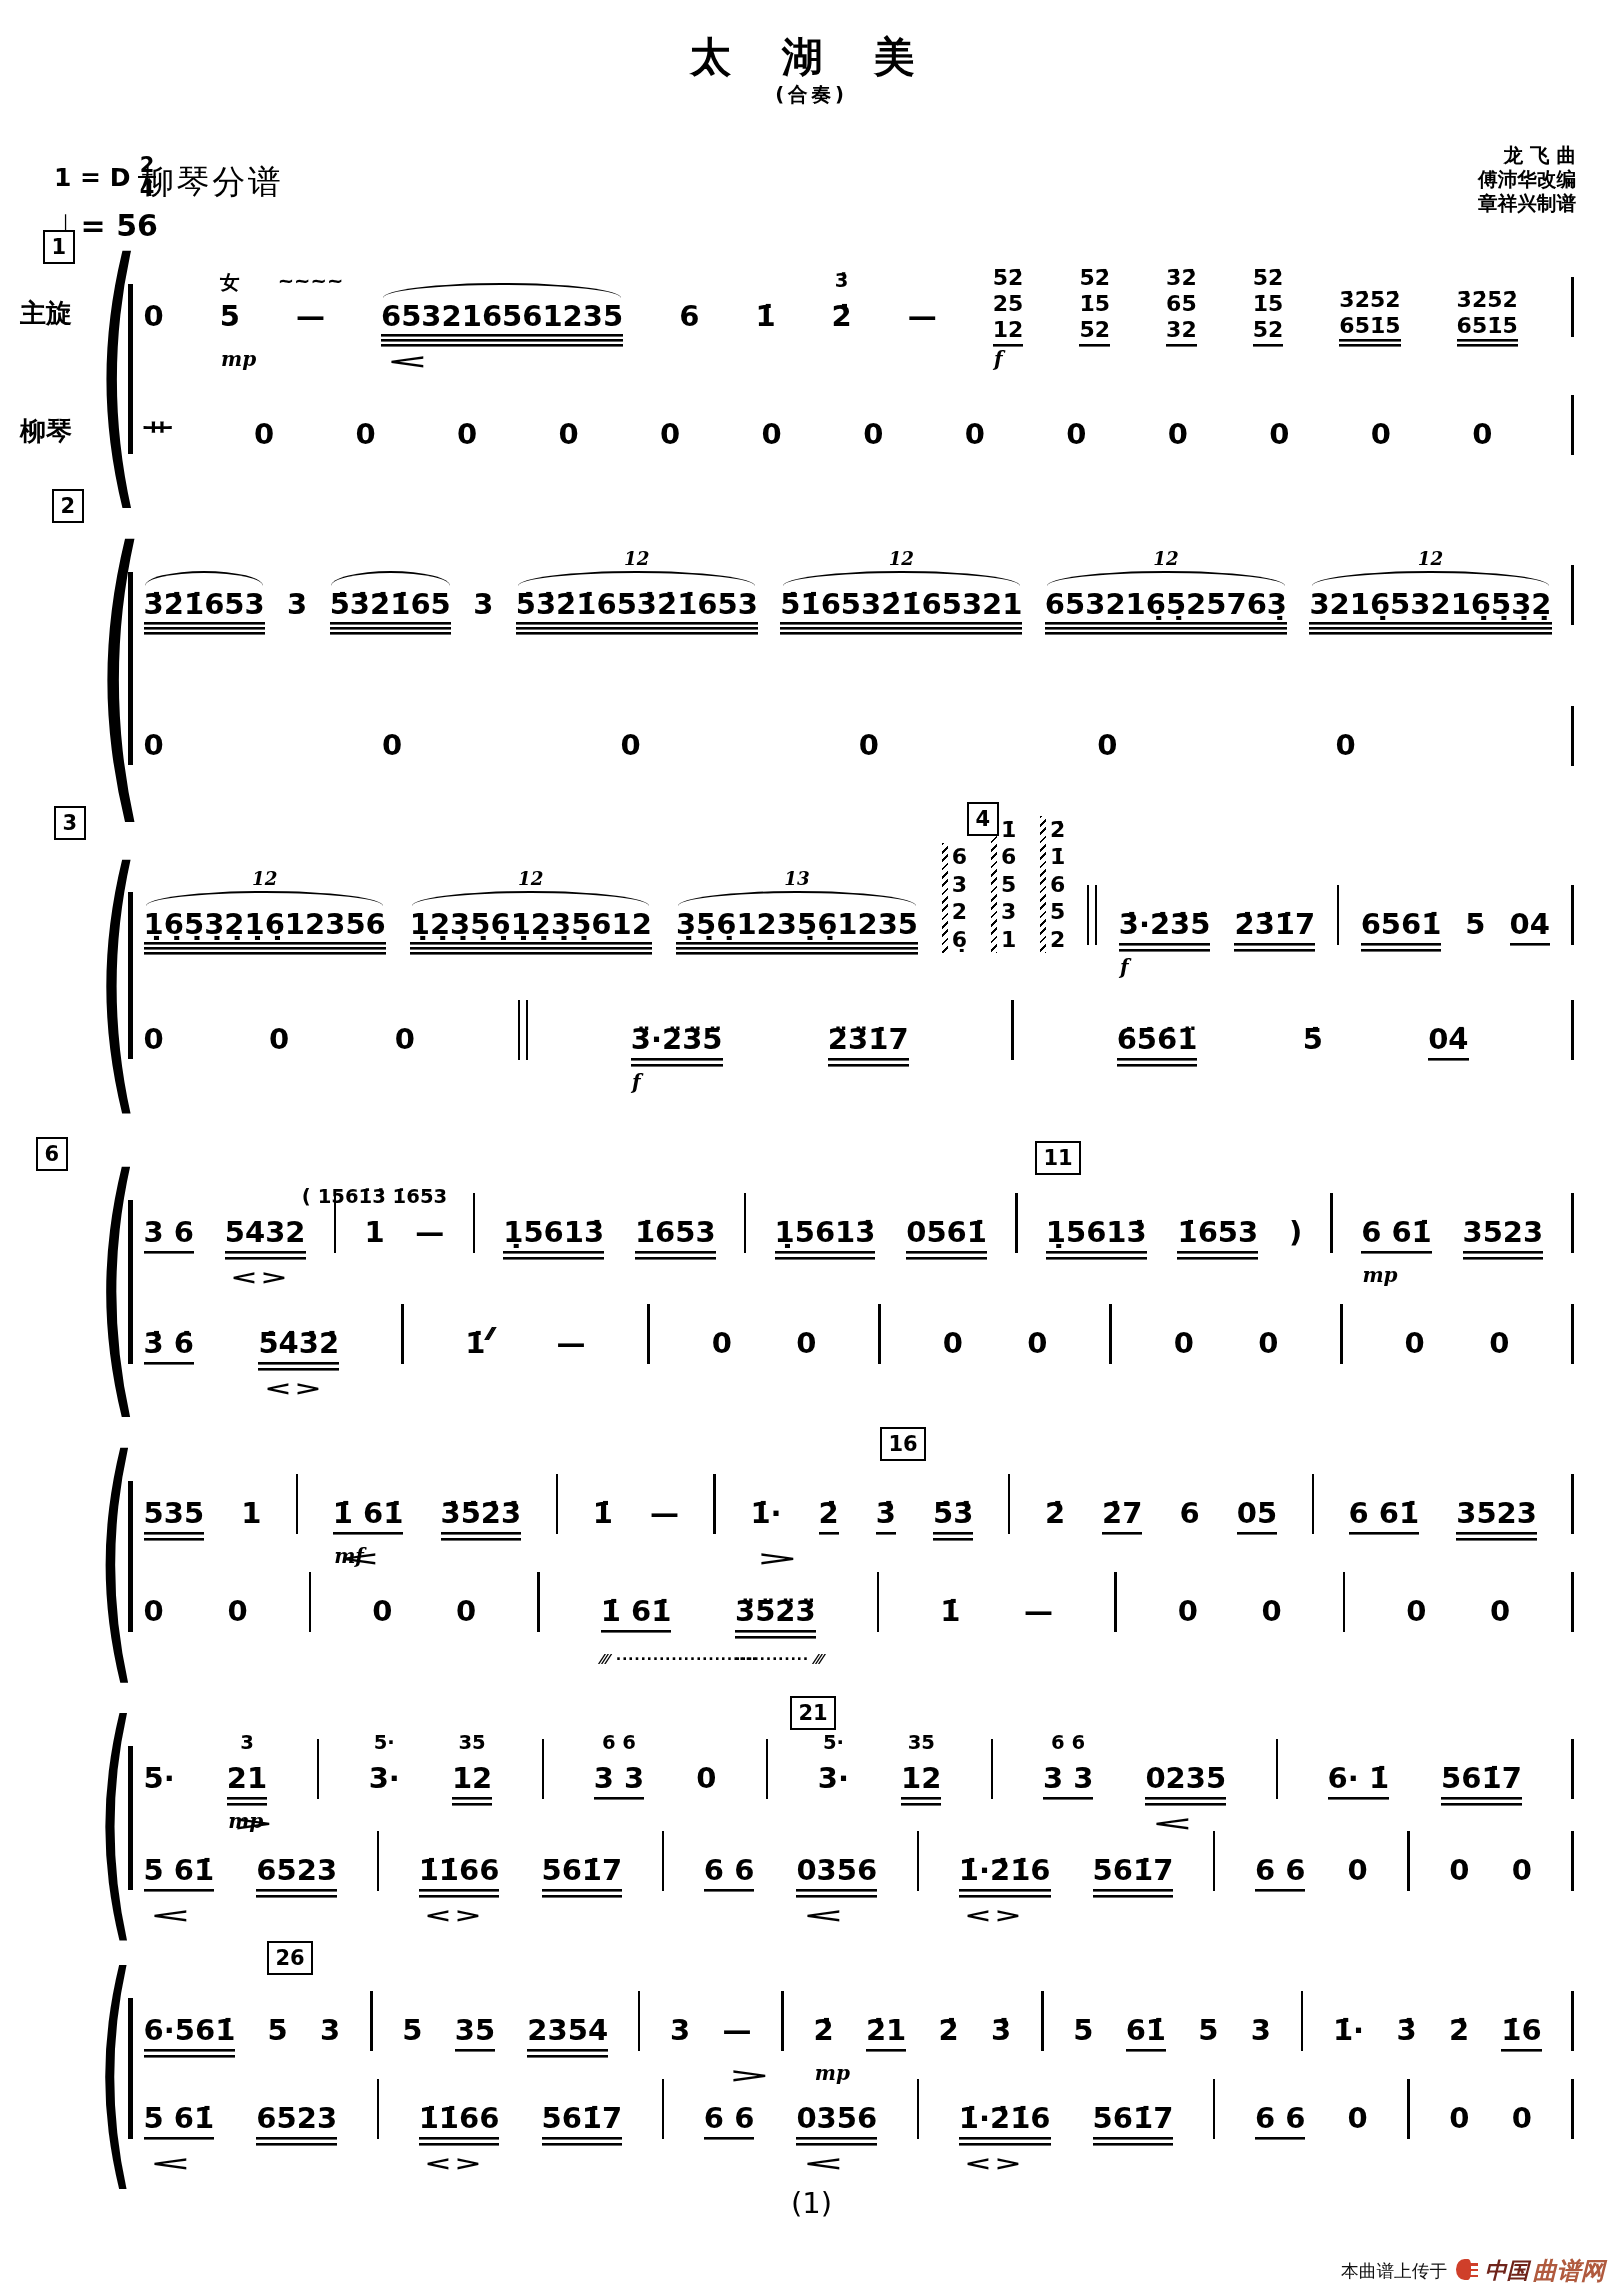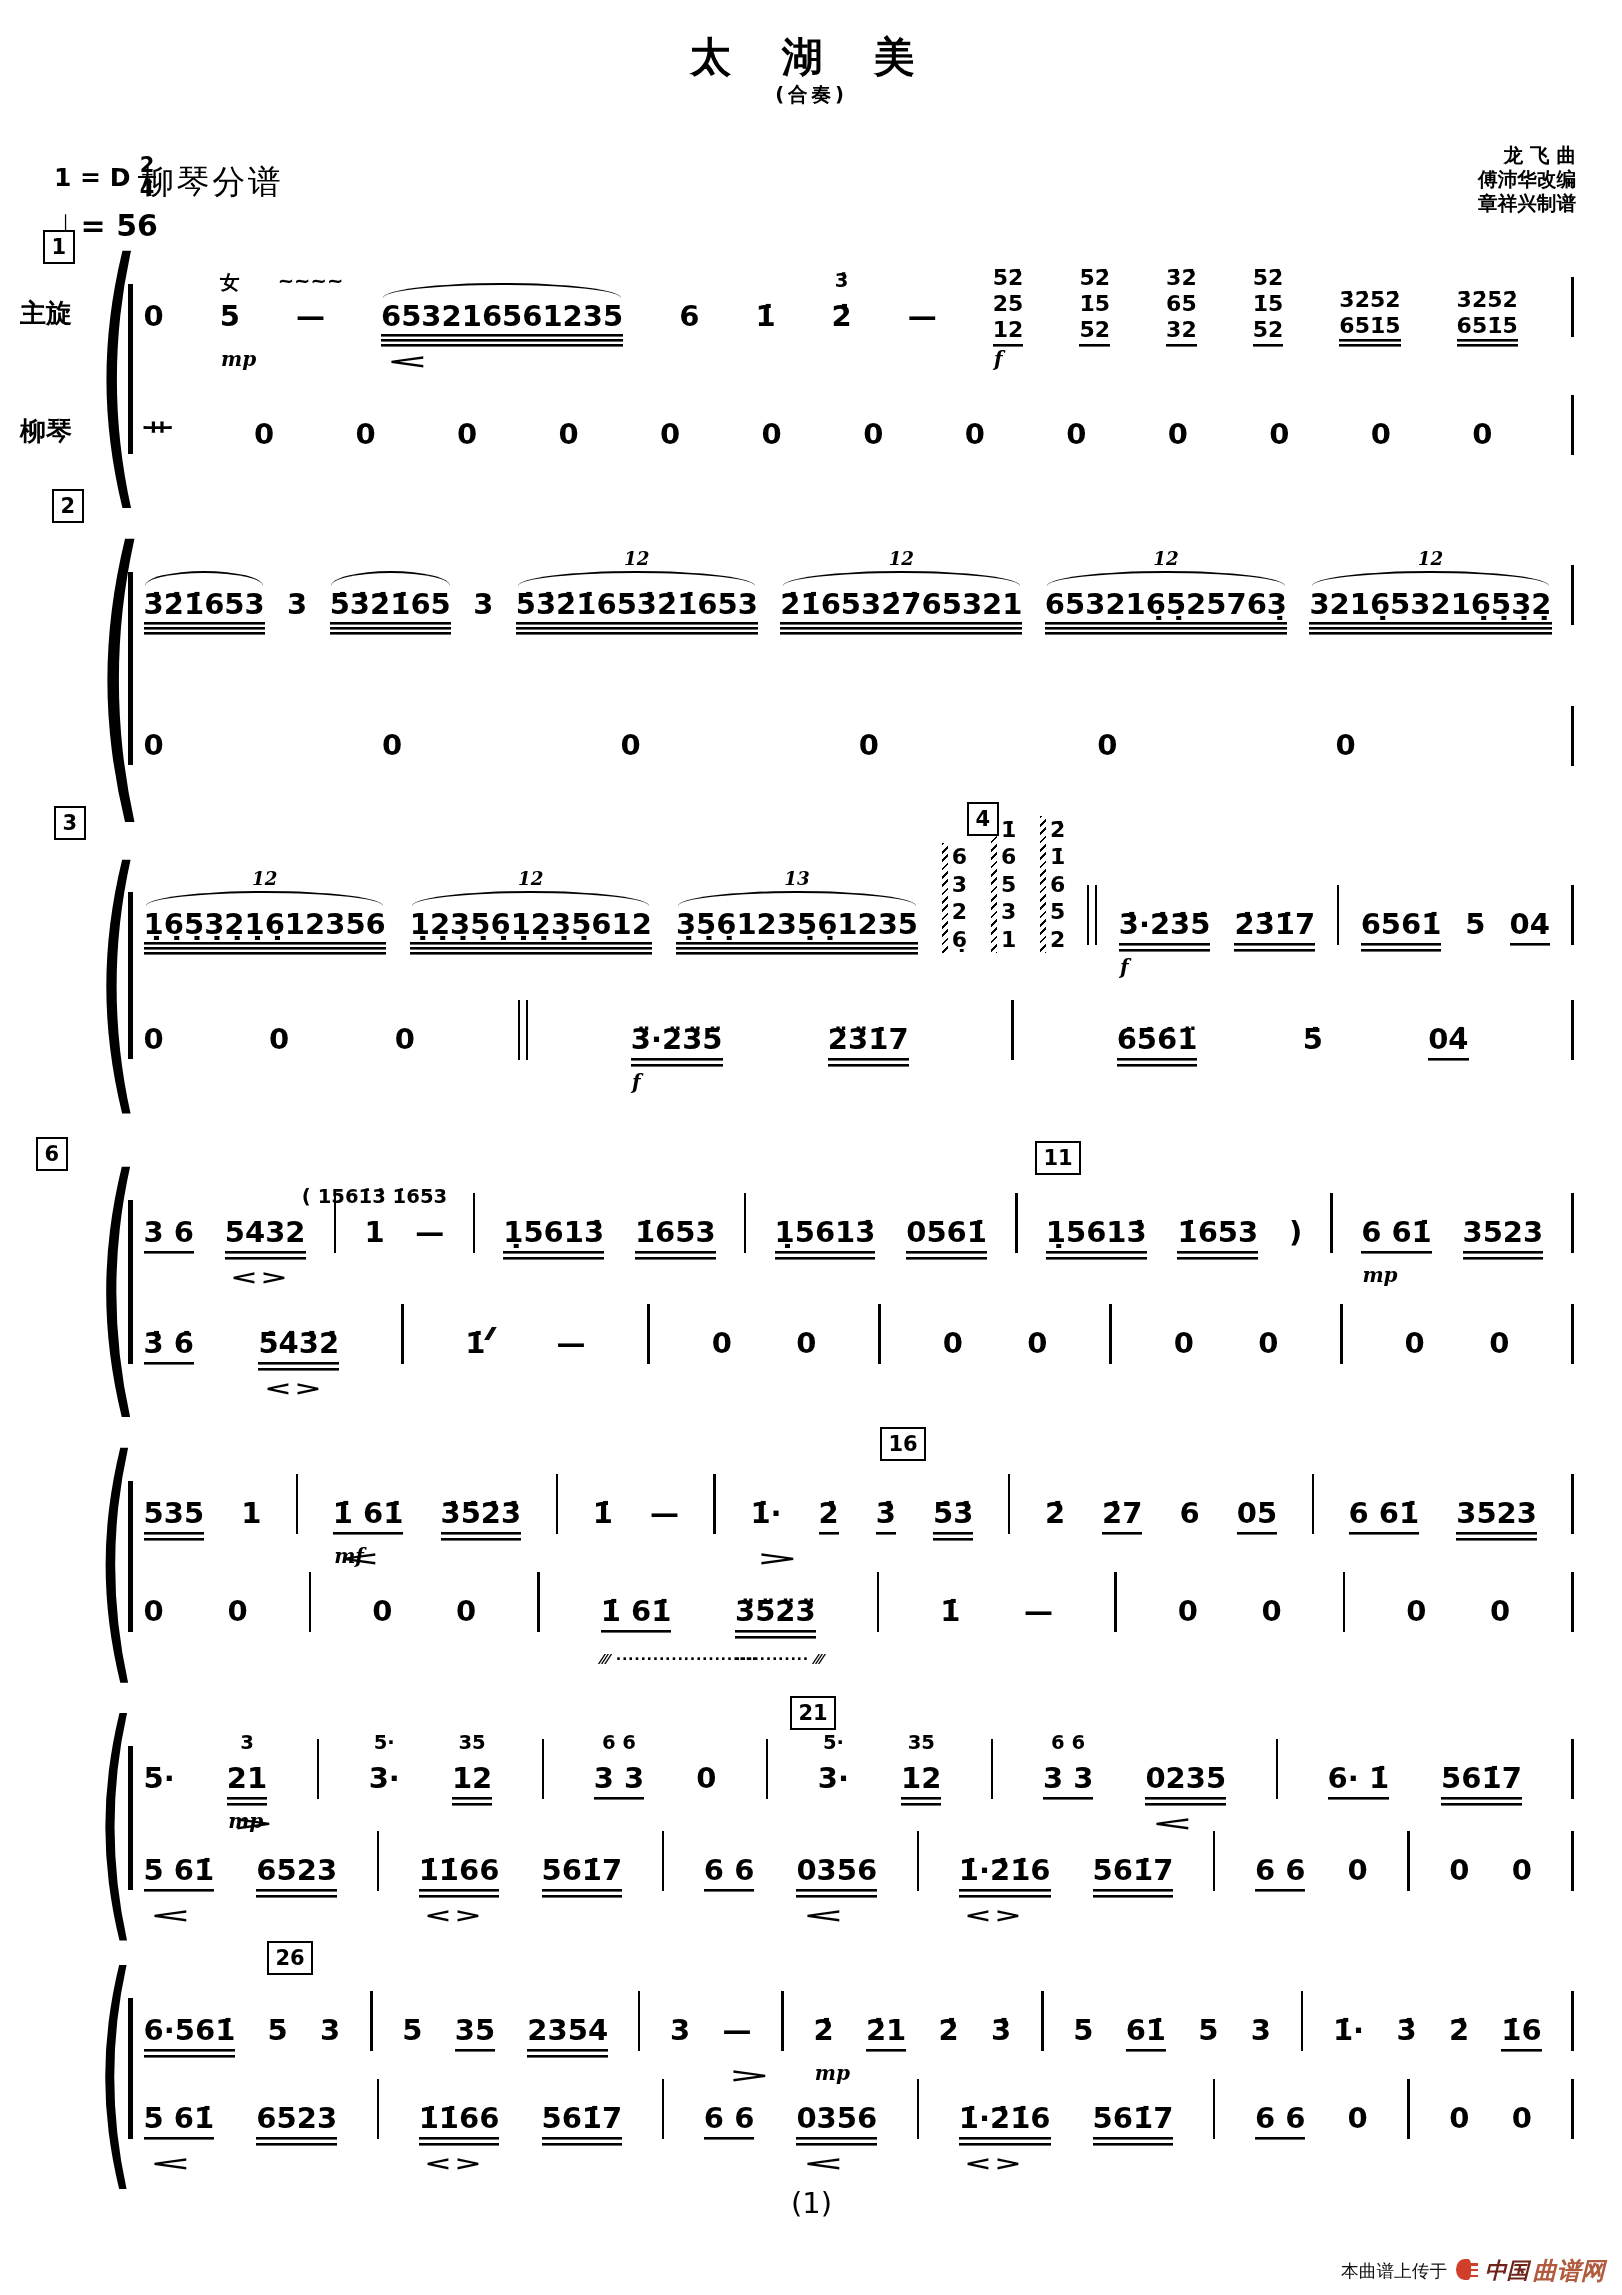--- a/index.html
+++ b/index.html
@@ -178,21 +178,21 @@
     </div>
     <div class="system" style="top: 550px;">
       <span class="brace" style="font-size: 318px; line-height: 261px;">(</span>
       <div class="sysline" style="top: 22px; height: 193px;"></div>
       <div class="line" style="top: 0px;">
         <div class="grp"><span class="note u3">3̇2̇1̇653</span><div class="slur"></div></div>
         <div class="grp"><span class="note">3</span></div>
         <div class="grp"><span class="note u3">5̇3̇2̇1̇65</span><div class="slur"></div></div>
         <div class="grp"><span class="note">3</span></div>
         <div class="grp"><span class="note u3">5̇3̇2̇1̇653̇2̇1̇653</span><div class="slur"></div><span class="tup">12</span></div>
-        <div class="grp"><span class="note u3">2̇1̇6532̇7̇65321</span><div class="slur"></div><span class="tup">12</span></div>
+        <div class="grp"><span class="note u3">5̇1̇6532̇1̇65321</span><div class="slur"></div><span class="tup">12</span></div>
         <div class="grp"><span class="note u3">653216̣5̣25763̣</span><div class="slur"></div><span class="tup">12</span></div>
         <div class="grp"><span class="note u3">3216̣53216̣5̣3̣2̣</span><div class="slur"></div><span class="tup">12</span></div>
         <div class="bar"></div>
       </div>
       <div class="line" style="top: 141px;">
         <div class="grp"><span class="note">0</span></div>
         <div class="grp"><span class="note">0</span></div>
         <div class="grp"><span class="note">0</span></div>
         <div class="grp"><span class="note">0</span></div>
         <div class="grp"><span class="note">0</span></div>

